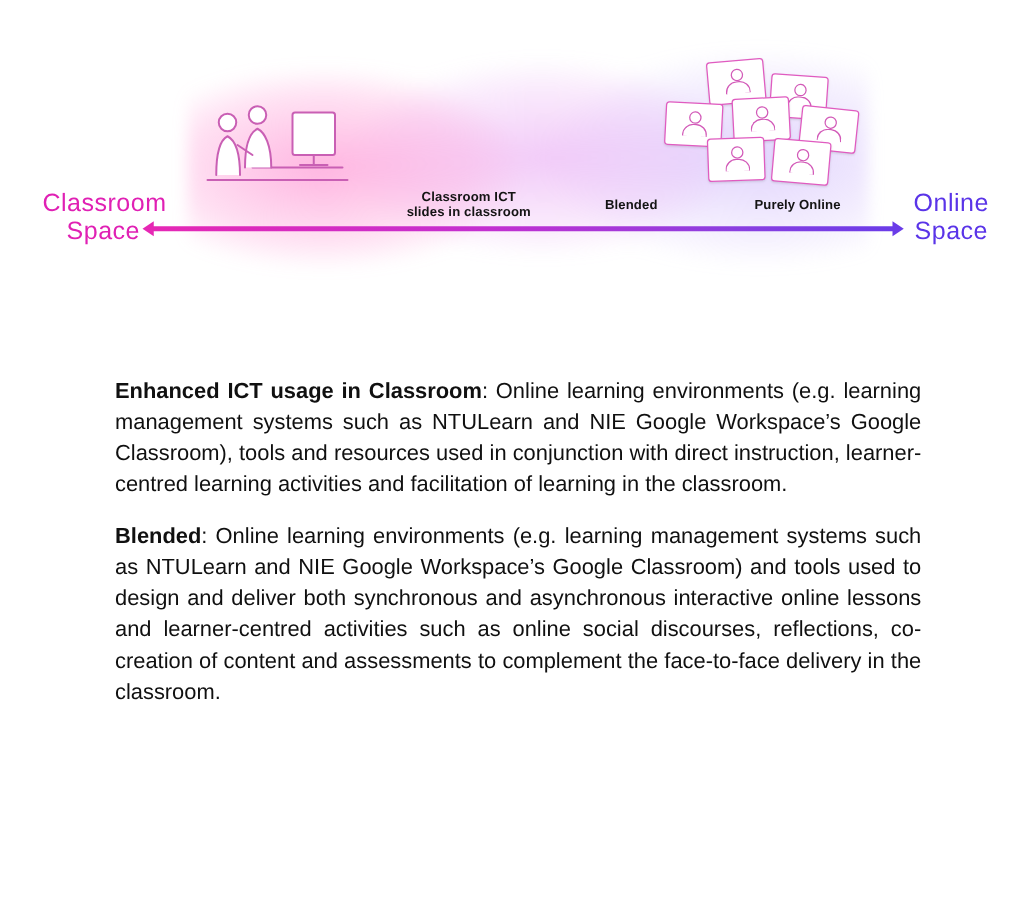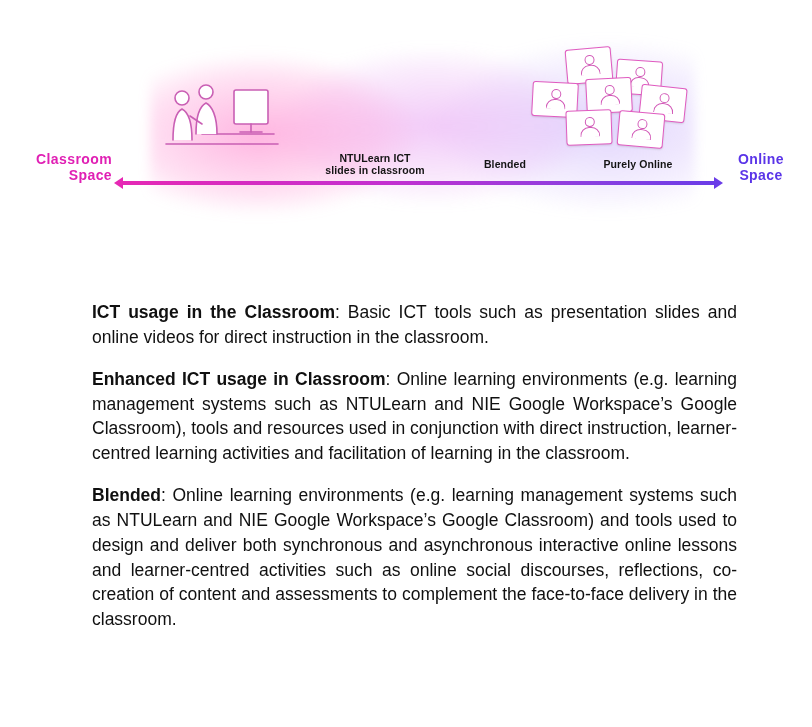--- a/index.html
+++ b/index.html
@@ -60,22 +60,22 @@
     left: 714px;
     top: 177px;
     width: 0; height: 0;
     border-top: 6px solid transparent;
     border-bottom: 6px solid transparent;
     border-left: 9px solid #6a3ce8;
   }
 
   .end-label {
     position: absolute;
-    font-weight: bold;
-    font-size: 14px;
+    font-weight: normal;
+    font-size: 20px;
     line-height: 1.12;
     letter-spacing: 0.4px;
   }
   .end-label.left {
     left: 34px;
     top: 152px;
     color: #e020b4;
     text-align: right;
     width: 78px;
   }
@@ -229,34 +229,31 @@
   <div class="end-label left">
     <div>Classroom</div>
     <div>Space</div>
   </div>
   <div class="end-label right">
     <div>Online</div>
     <div>Space</div>
   </div>
 
   <div class="stage-label stage-2">
-    <div>NTULearn ICT</div>
+    <div>Classroom ICT</div>
     <div>slides in classroom</div>
   </div>
   <div class="stage-label stage-3">
     <div>Blended</div>
   </div>
   <div class="stage-label stage-4">
     <div>Purely Online</div>
   </div>
 </div>
 
 <div id="text-body">
-  <p class="para">
-    <span class="term">ICT usage in the Classroom</span><span>: Basic ICT tools such as presentation slides and online videos for direct instruction in the classroom.</span>
-  </p>
   <p class="para">
     <span class="term">Enhanced ICT usage in Classroom</span><span>: Online learning environments (e.g. learning management systems such as NTULearn and NIE Google Workspace’s Google Classroom), tools and resources used in conjunction with direct instruction, learner-centred learning activities and facilitation of learning in the classroom.</span>
   </p>
   <p class="para">
     <span class="term">Blended</span><span>: Online learning environments (e.g. learning management systems such as NTULearn and NIE Google Workspace’s Google Classroom) and tools used to design and deliver both synchronous and asynchronous interactive online lessons and learner-centred activities such as online social discourses, reflections, co-creation of content and assessments to complement the face-to-face delivery in the classroom.</span>
   </p>
 </div>
 
 </body></html>

